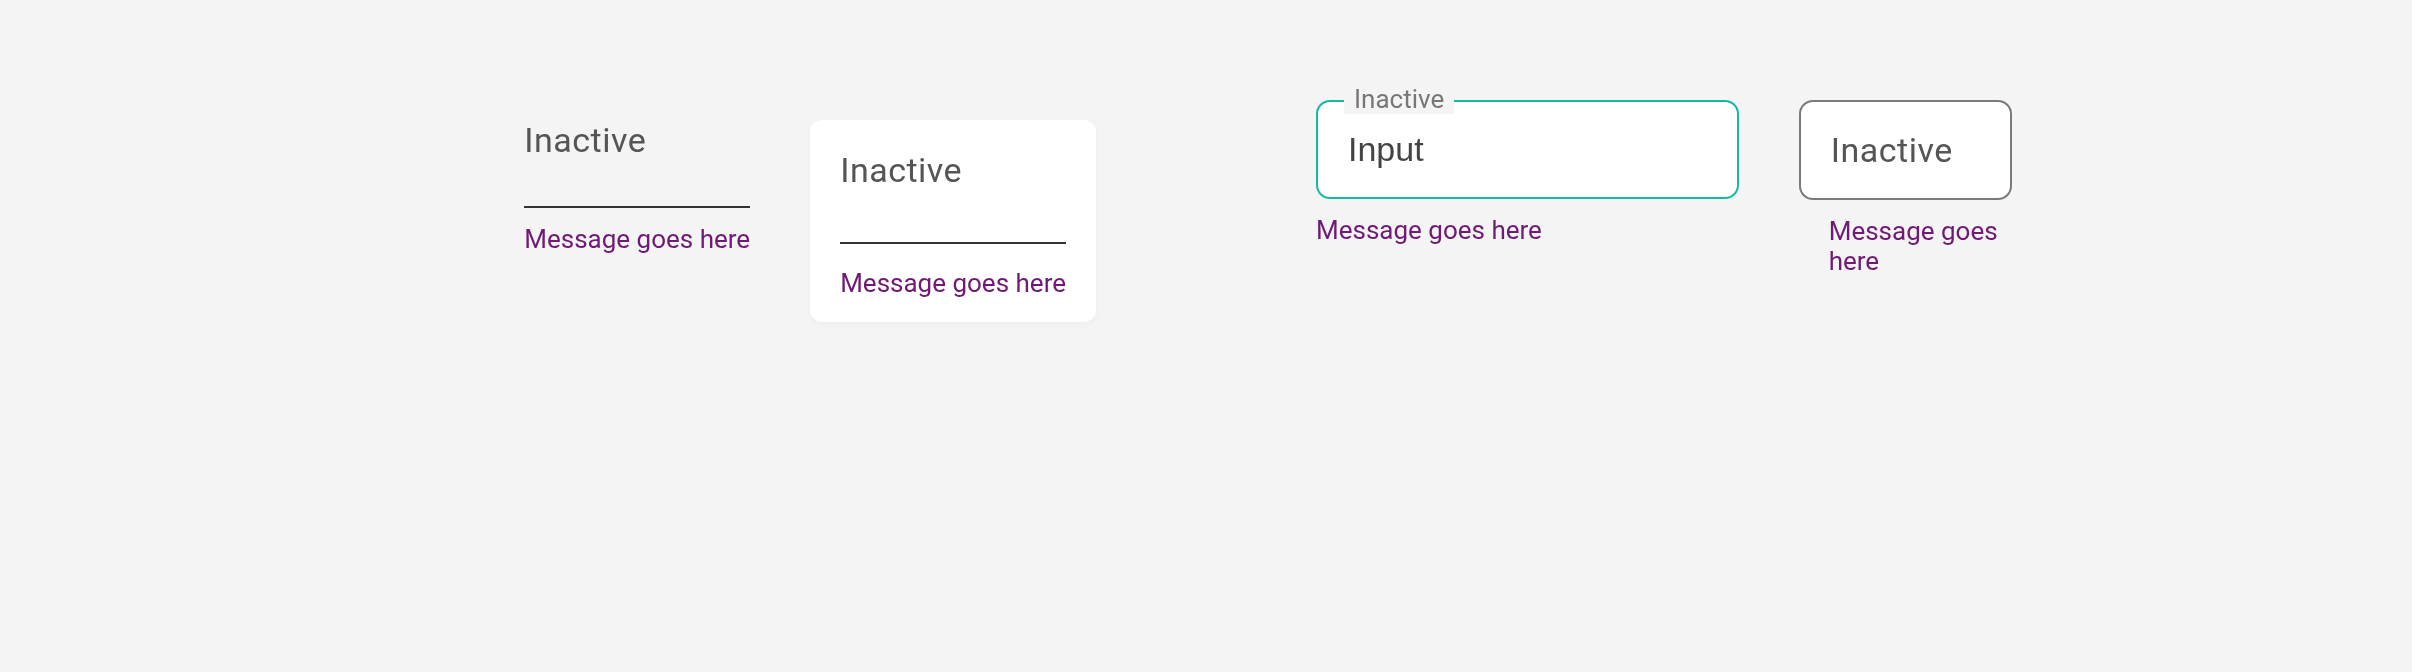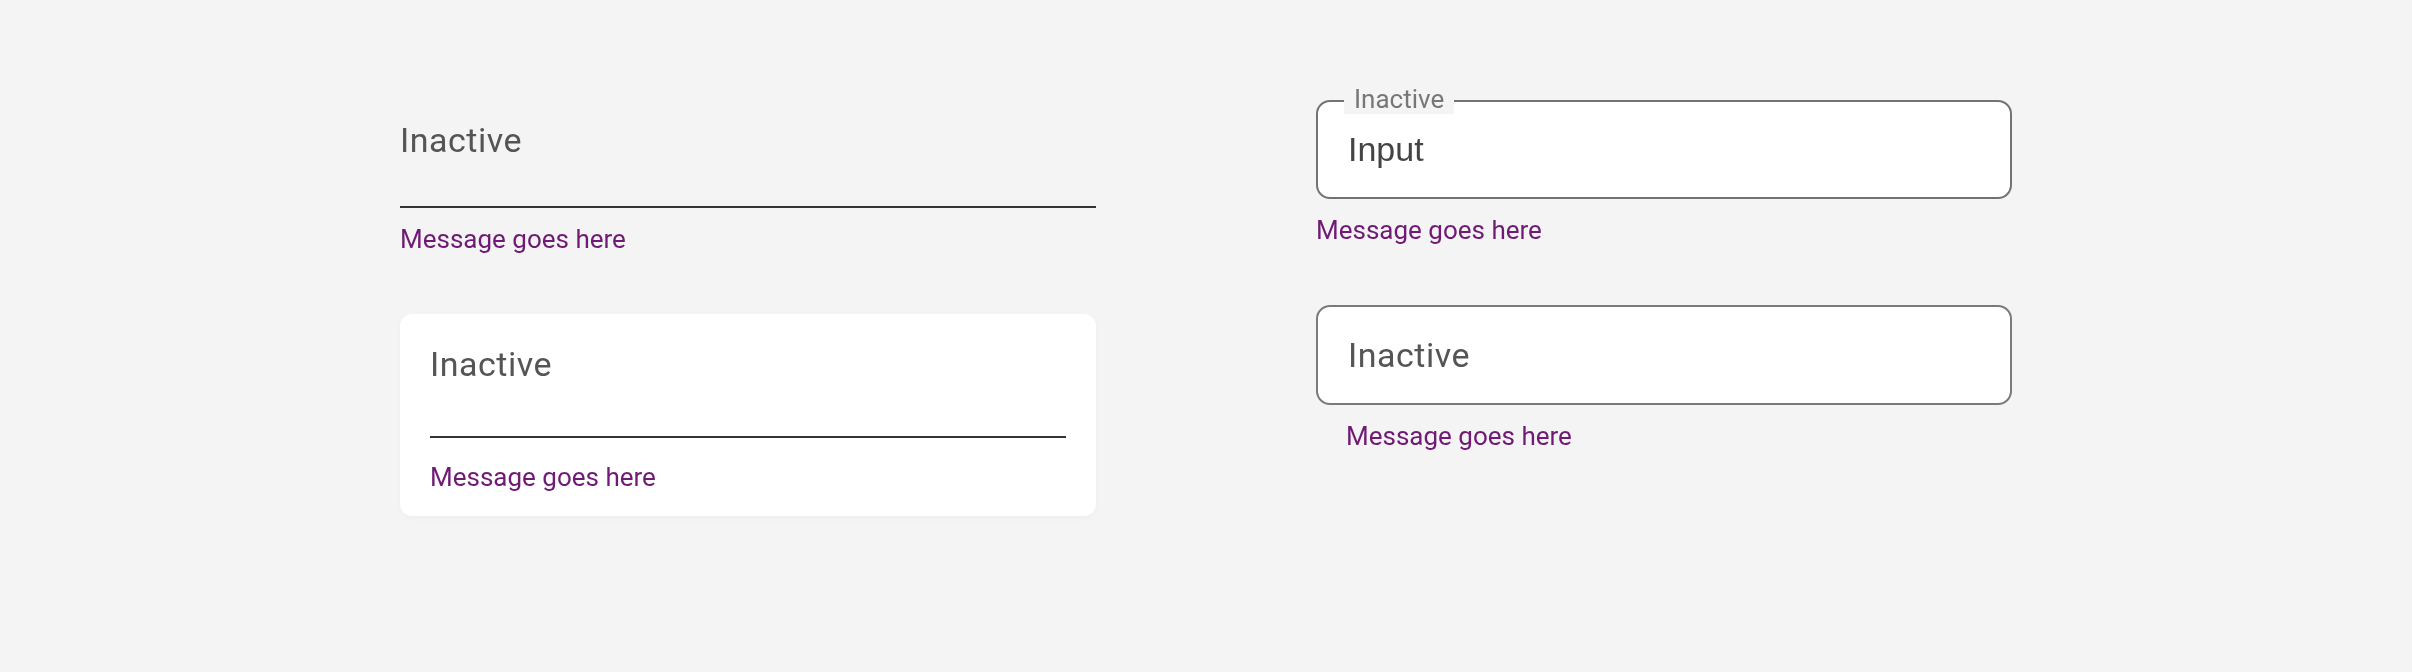--- a/index.html
+++ b/index.html
@@ -64,21 +64,21 @@
       border-bottom: 2px solid #333;
       background: transparent;
       height: 30px;
     }
 
     
     .field-outlined-float {
       position: relative;
     }
     .field-outlined-float .box {
-      border: 2px solid #737373;
+      border: 2px solid #14b8a6;
       border-radius: 14px;
       background: #fff;
       padding: 28px 30px;
     }
     .field-outlined-float .float-label {
       position: absolute;
       top: -16px;
       left: 28px;
       background: #f4f4f4;
       padding: 0 10px;
@@ -113,22 +113,23 @@
       padding-left: 30px;
     }
     .field-underline + .helper,
     .field-wrap:nth-child(1) .helper {
       padding-left: 0;
     }
 
     
     .col {
       display: flex;
-      flex-direction: column;
+      flex-direction: row;
       gap: 60px;
+      justify-content: flex-end;
     }
 
     .input-hidden {
       position: absolute;
       opacity: 0;
       width: 100%;
       height: 100%;
       left: 0; top: 0;
       cursor: text;
     }

